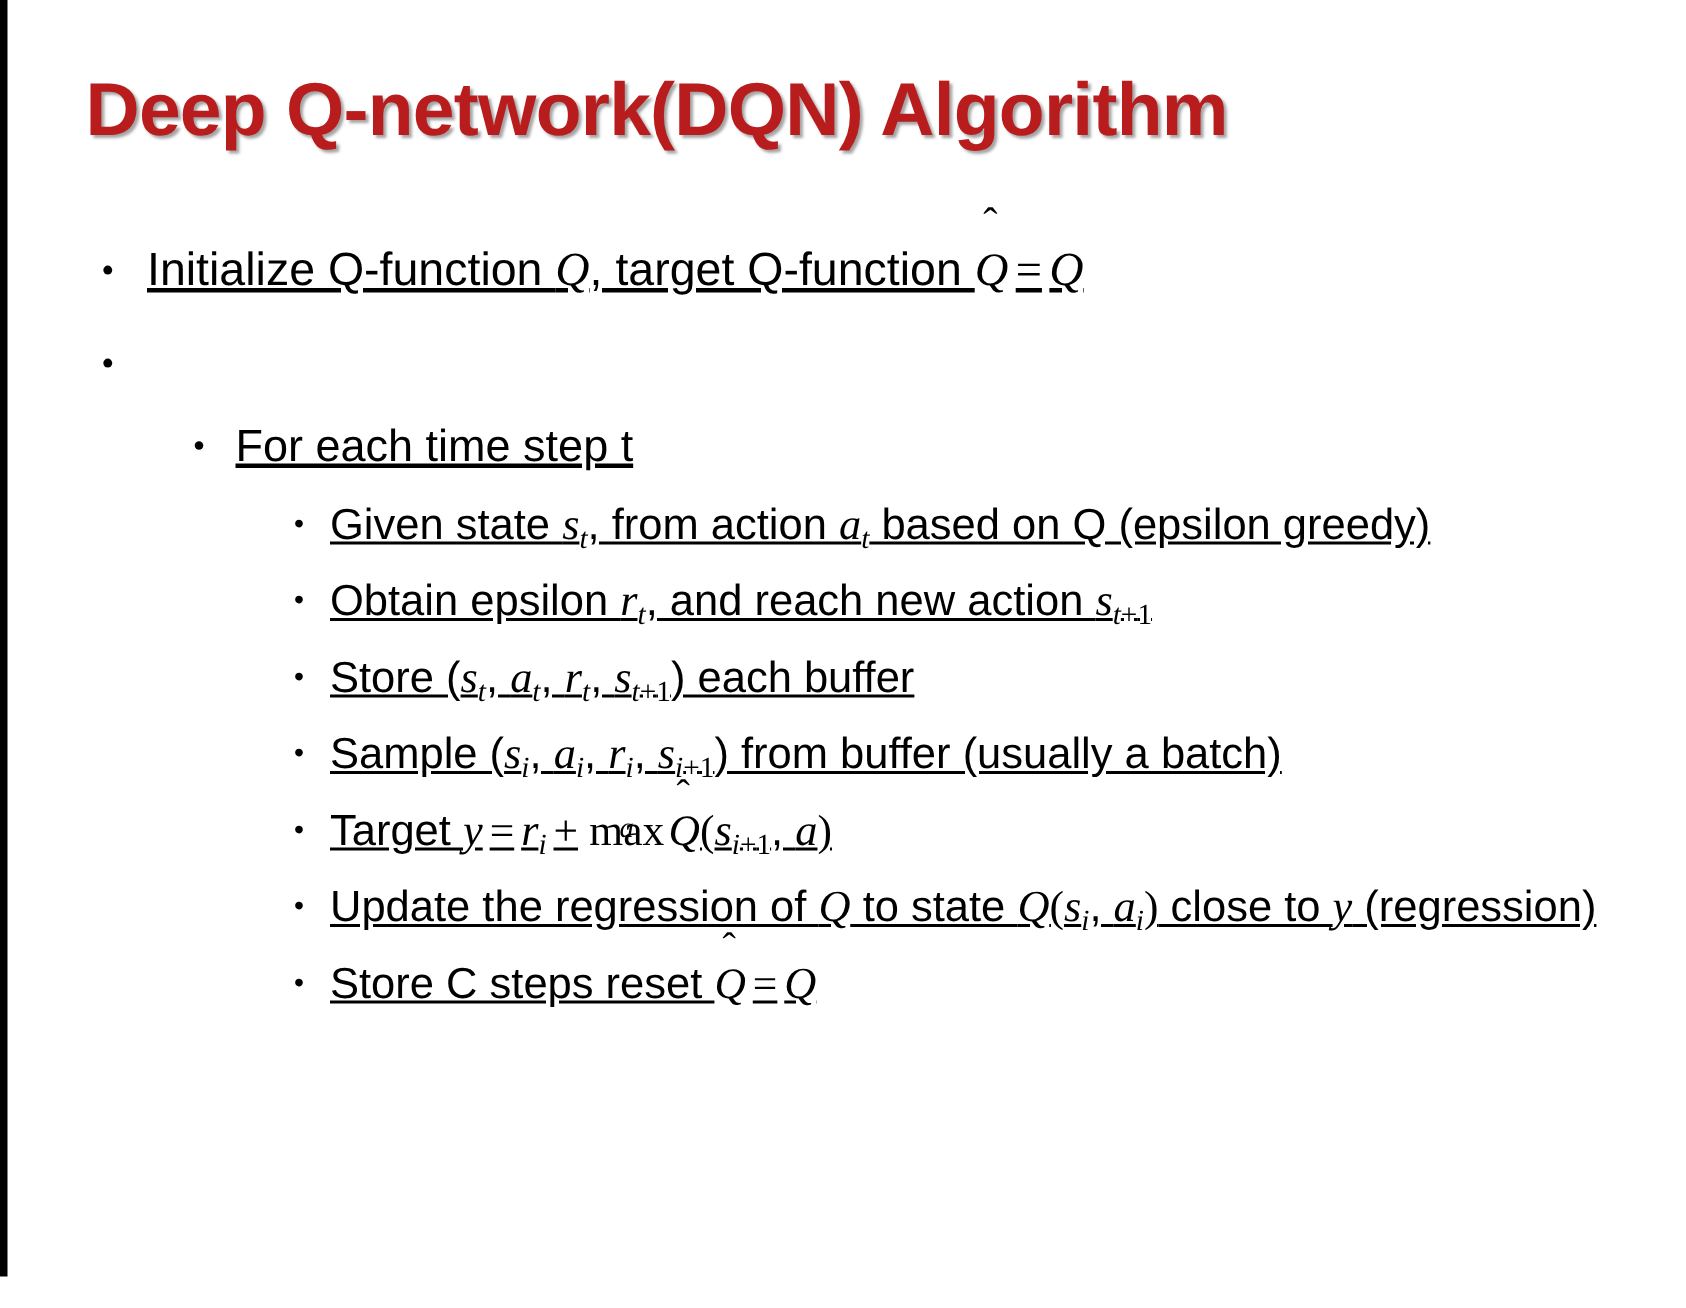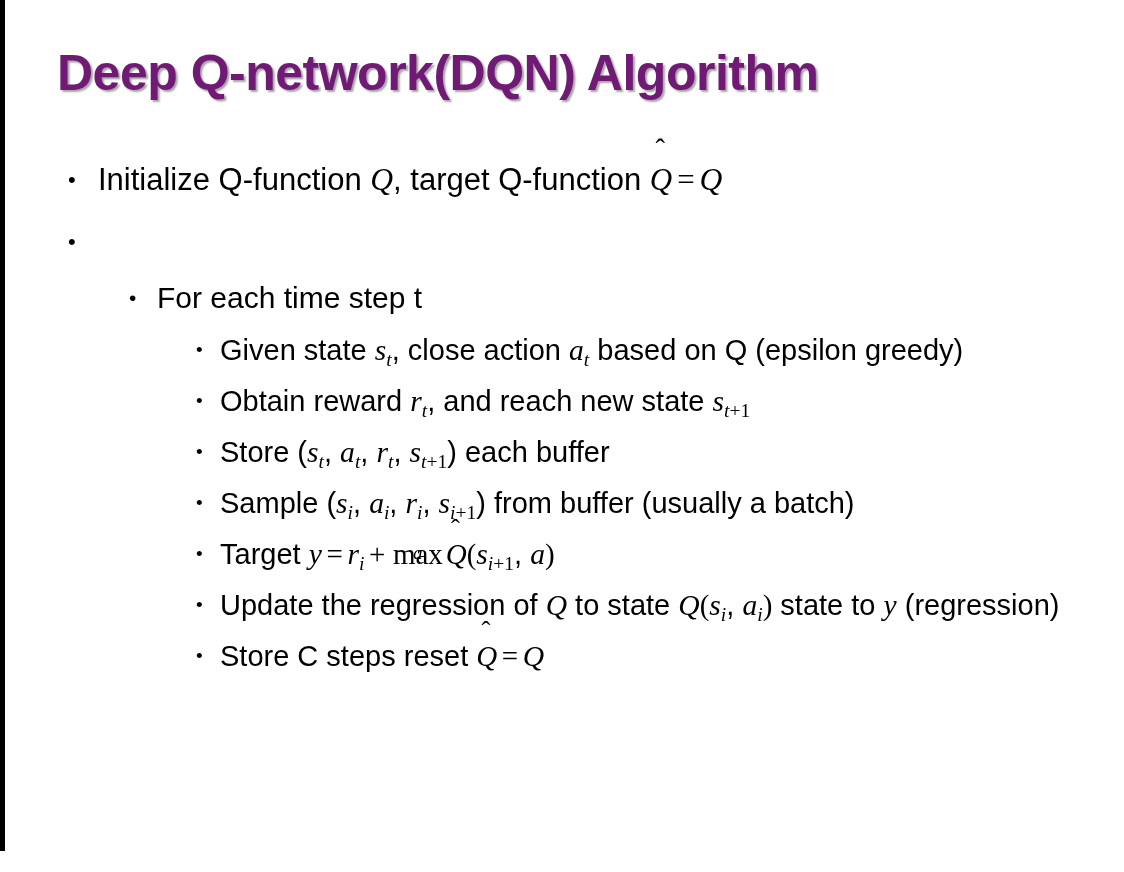--- a/index.html
+++ b/index.html
@@ -37,21 +37,21 @@
   #title {
     position: absolute;
     left: 57px;
     top: 47px;
     width: 1000px;
     font-family: "Liberation Sans", sans-serif;
     font-size: 50px;
     font-weight: 700;
     line-height: 1.06;
     letter-spacing: -0.5px;
-    color: #701a75;
+    color: #b91c1c;
     text-shadow: 2px 2px 2px rgba(90,90,90,0.55);
     white-space: nowrap;
   }
 
   
   #body {
     position: absolute;
     left: 0;
     top: 148px;
     width: 1124px;
@@ -69,20 +69,21 @@
   .bullet .dot {
     position: absolute;
     display: block;
     font-family: "Liberation Sans", sans-serif;
     line-height: inherit;
     color: #000000;
   }
 
   .bullet .txt {
     display: block;
+    text-decoration: underline;
   }
 
   
   .lvl1 {
     font-size: 31px;
     line-height: 60px;
     padding-left: 98px;
     padding-right: 30px;
     min-height: 60px;
   }
@@ -212,41 +213,41 @@
       </div>
       <div class="bullet lvl1 sp-1">
         <span class="dot">•</span>
       </div>
       <div class="bullet lvl2 sp-2">
         <span class="dot">•</span>
         <span class="txt"><span>For each time step t</span></span>
       </div>
       <div class="bullet lvl3 sp-3">
         <span class="dot">•</span>
-        <span class="txt"><span>Given state </span><span class="math">s<sub><span>t</span></sub></span><span>, close action </span><span class="math">a<sub><span>t</span></sub></span><span> based on Q (epsilon greedy)</span></span>
-      </div>
-      <div class="bullet lvl3 sp-3">
-        <span class="dot">•</span>
-        <span class="txt"><span>Obtain reward </span><span class="math">r<sub><span>t</span></sub></span><span>, and reach new state </span><span class="math">s<sub><span>t</span><span class="plus">+</span><span class="num">1</span></sub></span></span>
+        <span class="txt"><span>Given state </span><span class="math">s<sub><span>t</span></sub></span><span>, from action </span><span class="math">a<sub><span>t</span></sub></span><span> based on Q (epsilon greedy)</span></span>
+      </div>
+      <div class="bullet lvl3 sp-3">
+        <span class="dot">•</span>
+        <span class="txt"><span>Obtain epsilon </span><span class="math">r<sub><span>t</span></sub></span><span>, and reach new action </span><span class="math">s<sub><span>t</span><span class="plus">+</span><span class="num">1</span></sub></span></span>
       </div>
       <div class="bullet lvl3 sp-3">
         <span class="dot">•</span>
         <span class="txt"><span>Store (</span><span class="math">s<sub><span>t</span></sub></span><span>, </span><span class="math">a<sub><span>t</span></sub></span><span>, </span><span class="math">r<sub><span>t</span></sub></span><span>, </span><span class="math">s<sub><span>t</span><span class="plus">+</span><span class="num">1</span></sub></span><span>) each buffer</span></span>
       </div>
       <div class="bullet lvl3 sp-3">
         <span class="dot">•</span>
         <span class="txt"><span>Sample (</span><span class="math">s<sub><span>i</span></sub></span><span>, </span><span class="math">a<sub><span>i</span></sub></span><span>, </span><span class="math">r<sub><span>i</span></sub></span><span>, </span><span class="math">s<sub><span>i</span><span class="plus">+</span><span class="num">1</span></sub></span><span>) from buffer (usually a batch)</span></span>
       </div>
       <div class="bullet lvl3 sp-3">
         <span class="dot">•</span>
         <span class="txt"><span>Target </span><span class="math">y</span><span class="op">=</span><span class="math">r<sub><span>i</span></sub></span><span class="op">+</span><span class="maxop">max<span class="under">a</span></span><span class="qhat">Q<span class="hat">ˆ</span></span><span class="paren">(</span><span class="math">s<sub><span>i</span><span class="plus">+</span><span class="num">1</span></sub></span><span>, </span><span class="math">a</span><span class="paren">)</span></span>
       </div>
       <div class="bullet lvl3 sp-3">
         <span class="dot">•</span>
-        <span class="txt"><span>Update the regression of </span><span class="math">Q</span><span> to state </span><span class="math">Q</span><span class="paren">(</span><span class="math">s<sub><span>i</span></sub></span><span>, </span><span class="math">a<sub><span>i</span></sub></span><span class="paren">)</span><span> state to </span><span class="math">y</span><span> (regression)</span></span>
+        <span class="txt"><span>Update the regression of </span><span class="math">Q</span><span> to state </span><span class="math">Q</span><span class="paren">(</span><span class="math">s<sub><span>i</span></sub></span><span>, </span><span class="math">a<sub><span>i</span></sub></span><span class="paren">)</span><span> close to </span><span class="math">y</span><span> (regression)</span></span>
       </div>
       <div class="bullet lvl3 sp-3">
         <span class="dot">•</span>
         <span class="txt"><span>Store C steps reset </span><span class="qhat">Q<span class="hat">ˆ</span></span><span class="op">=</span><span class="math">Q</span></span>
       </div>
     </div>
 
 </div>
 
 </body></html>

